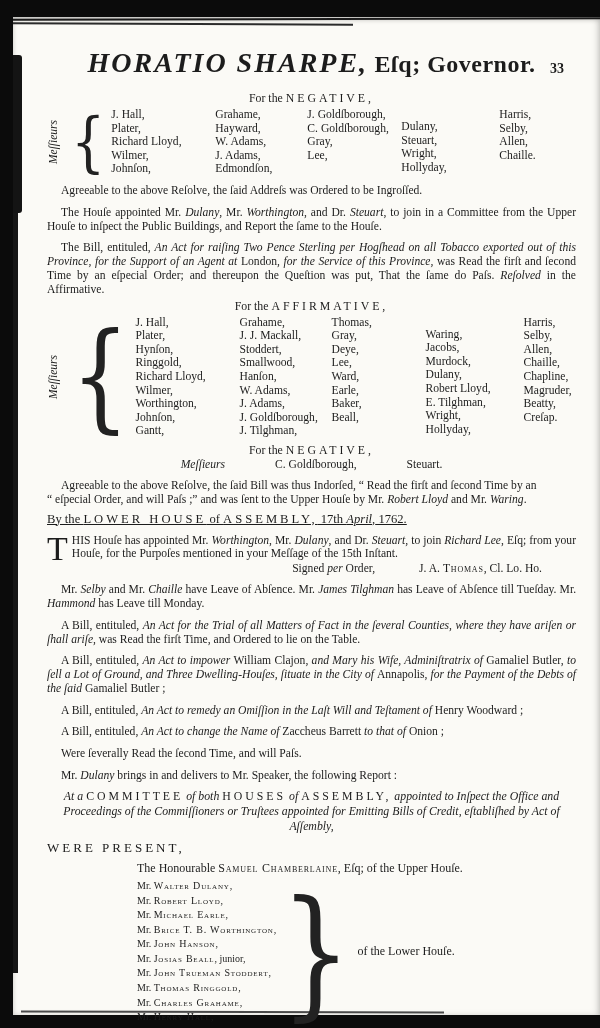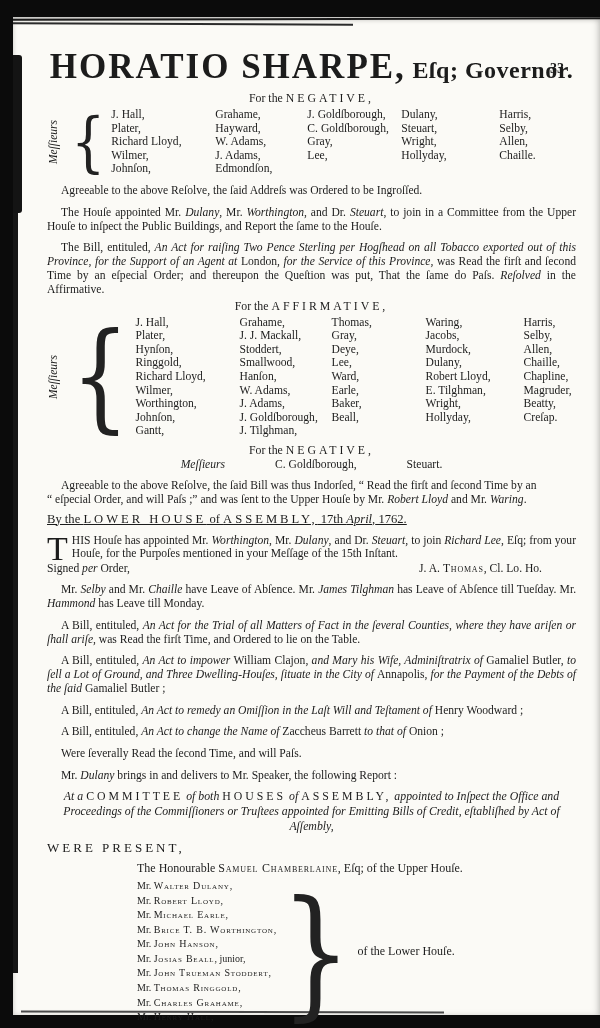--- a/index.html
+++ b/index.html
@@ -11,45 +11,45 @@
   .streak-b{position:absolute;top:6px;left:0;width:58%;height:2px;background:#2b2b2b;transform:rotate(0.25deg);}
   .blob{position:absolute;left:0;top:38px;width:9px;height:158px;background:#141414;border-radius:0 3px 3px 0;}
   .blob2{position:absolute;left:0;top:196px;width:5px;height:760px;background:#161616;}
   .streak-c{position:absolute;bottom:2px;left:8px;width:72%;height:2px;background:#4a4a4a;transform:rotate(0.15deg);}
   .content{position:relative;padding:30px 24px 0 34px;}
   .it{font-style:italic;}
   .spc{letter-spacing:3px;}
   .sc{font-variant:small-caps;letter-spacing:0.8px;}
   
   .title-row{position:relative;text-align:center;margin-bottom:8px;height:36px;}
-  .t-name{font-weight:bold;font-size:35px;letter-spacing:2px;}
+  .t-name{font-style:italic;font-weight:bold;font-size:28px;letter-spacing:2px;}
   .t-suffix{font-size:24px;font-weight:bold;letter-spacing:0.5px;}
   .pageno{position:absolute;right:12px;top:6px;font-size:14px;font-weight:bold;margin-top:8px;}
   
   .c-head{text-align:center;font-size:11.8px;line-height:15px;margin-top:2px;}
   
   .vote{position:relative;display:flex;align-items:flex-start;padding-left:24px;margin:2px 0 5px 0;}
   .mess{position:absolute;left:-16px;top:50%;transform:translateY(-50%) rotate(-90deg);
         font-style:italic;font-size:11.5px;white-space:nowrap;}
   .brace{font-family:"DejaVu Serif",serif;color:#222;display:flex;align-items:center;margin-right:6px;}
   .b1{font-size:54px;transform:scaleY(1.22);line-height:68px;height:68px;}
   .b2{font-size:92px;transform:scaleY(1.28);line-height:122px;height:122px;}
   .b3{font-size:112px;transform:scaleY(1.26);line-height:148px;height:148px;margin:0 4px;}
   .cols{display:flex;flex:1;font-size:11.6px;line-height:13.6px;}
   .cols div{white-space:nowrap;}
-  .cw1{width:104px;}.cw2{width:92px;}.cw3{width:94px;}.cw4{width:98px;}.cw5{flex:1;}
+  .cw1{width:104px;}.cw2{width:92px;}.cw3{width:94px;}.cw4{width:98px;margin-top:12px;}.cw5{flex:1;}
   .neg2-line{display:flex;justify-content:center;gap:50px;font-size:11.6px;line-height:14px;}
   
   .para{margin:8px 0 0 0;font-size:11.6px;line-height:13.8px;text-align:justify;}
   .ind{text-indent:14px;}
   .mt6{margin-top:7px;}
   .dropcap{float:left;font-size:34px;line-height:26px;padding:2px 4px 0 0;}
   .center-line{text-align:left;font-size:12.6px;line-height:16px;margin-top:4px;text-decoration:underline;}
   .may-line{margin:4px 0 0 26px;font-size:11.8px;line-height:14px;}
-  .signed-line{display:flex;justify-content:space-between;gap:56px;padding-right:34px;
+  .signed-line{display:flex;justify-content:flex-end;gap:44px;padding-right:34px;
                font-size:11.6px;line-height:14px;margin-top:1px;}
   .comm-head{text-align:center;font-size:11.8px;line-height:15px;margin-top:6px;padding:0 6px;}
   .present-line{font-size:13px;letter-spacing:1px;margin-top:5px;line-height:17px;}
   .honour-line{margin:5px 0 2px 90px;font-size:12px;line-height:15px;}
   .comm-block{display:flex;align-items:center;margin-left:90px;}
   .comm-names{font-size:10px;line-height:14.6px;}
   .comm-label{font-size:12px;margin-left:2px;}
 </style>
 </head>
 <body>

